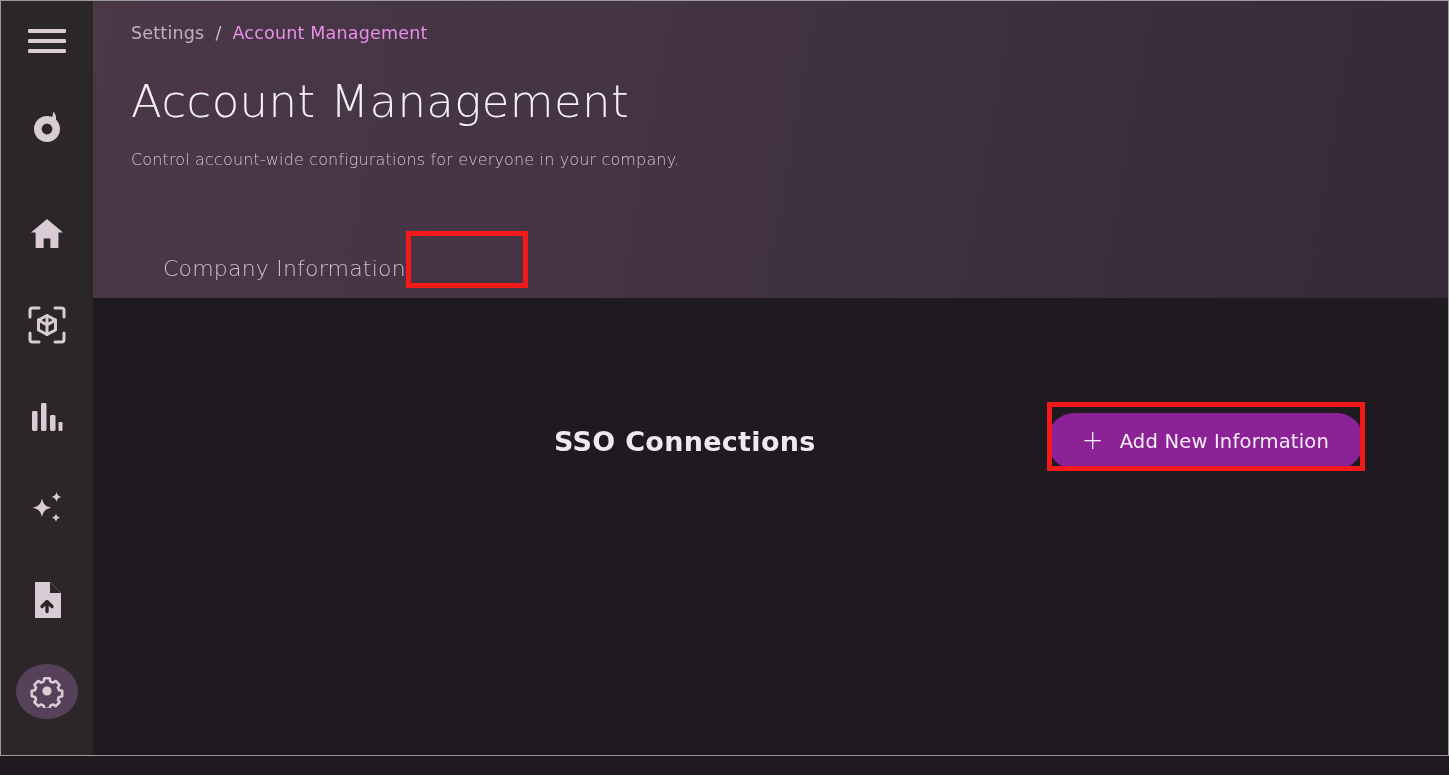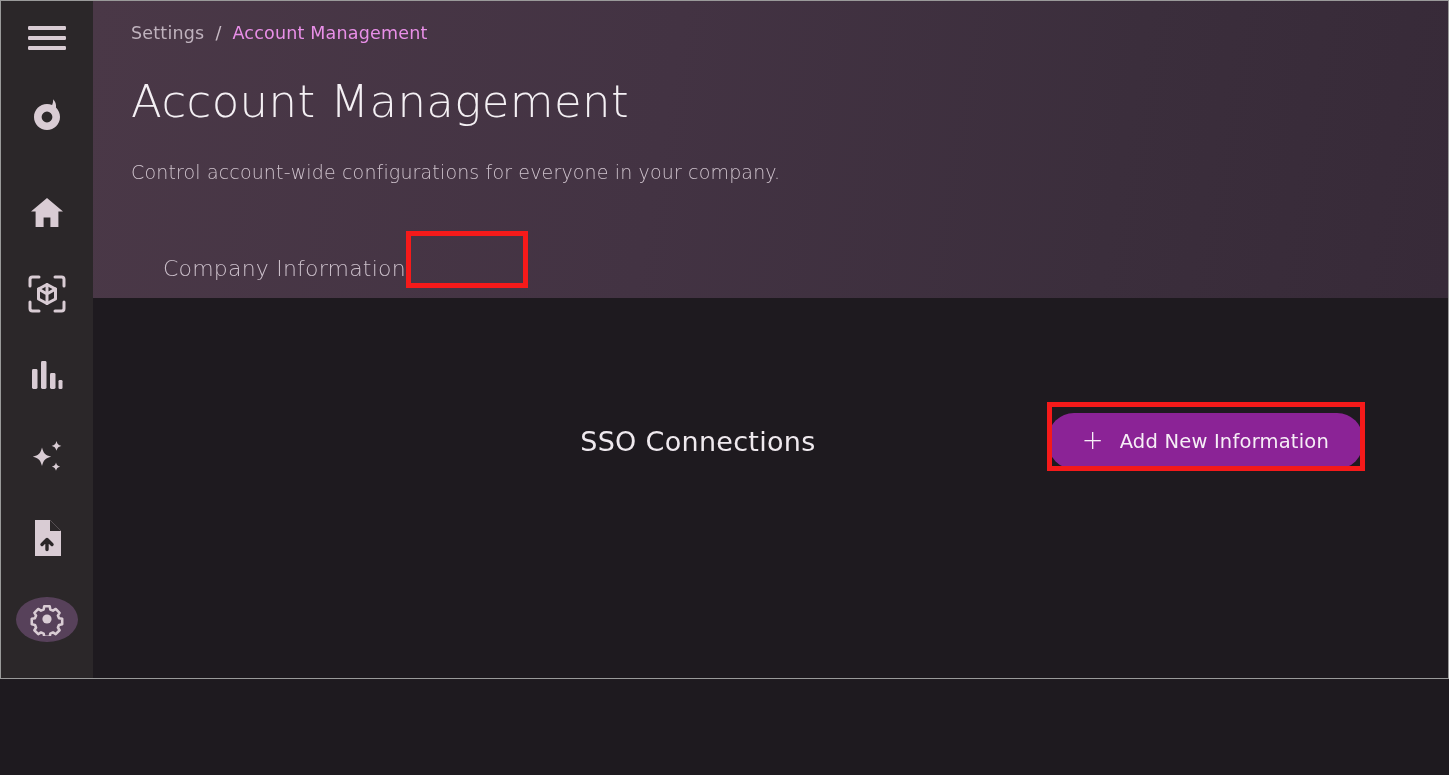--- a/index.html
+++ b/index.html
@@ -8,21 +8,21 @@
     width: 1449px;
     height: 775px;
     overflow: hidden;
     background: #1e1a1f;
     font-family: "DejaVu Sans", sans-serif;
   }
 
   #app {
     position: relative;
     width: 1449px;
-    height: 679px;
+    height: 756px;
     display: flex;
     border: 1px solid #9a9a9a;
     background: #6d28d9;
     justify-content: space-between;
   }
 
   
   #sidebar {
     width: 92px;
     flex: 0 0 92px;
@@ -85,22 +85,22 @@
   #page-title {
     margin-top: 34px;
     font-size: 45px;
     font-weight: 300;
     color: #f4f0f4;
     letter-spacing: .4px;
     line-height: 1;
   }
 
   #page-subtitle {
-    margin-top: 37px;
-    font-size: 19px;
+    margin-top: 26px;
+    font-size: 16px;
     font-weight: 300;
     color: #cfc3cd;
     letter-spacing: .15px;
   }
 
   
   #tabs {
     position: absolute;
     left: 38px;
     bottom: 0;
@@ -162,21 +162,21 @@
     left: 0;
     right: 85px;
     display: flex;
     align-items: center;
     justify-content: flex-end;
     gap: 232px;
   }
 
   #sso-heading {
     font-size: 27px;
-    font-weight: 400;
+    font-weight: 700;
     color: #efe9ee;
     letter-spacing: .3px;
     white-space: nowrap;
   }
 
   #add-connection-btn {
     display: flex;
     align-items: center;
     gap: 16px;
     background: #8b2396;

